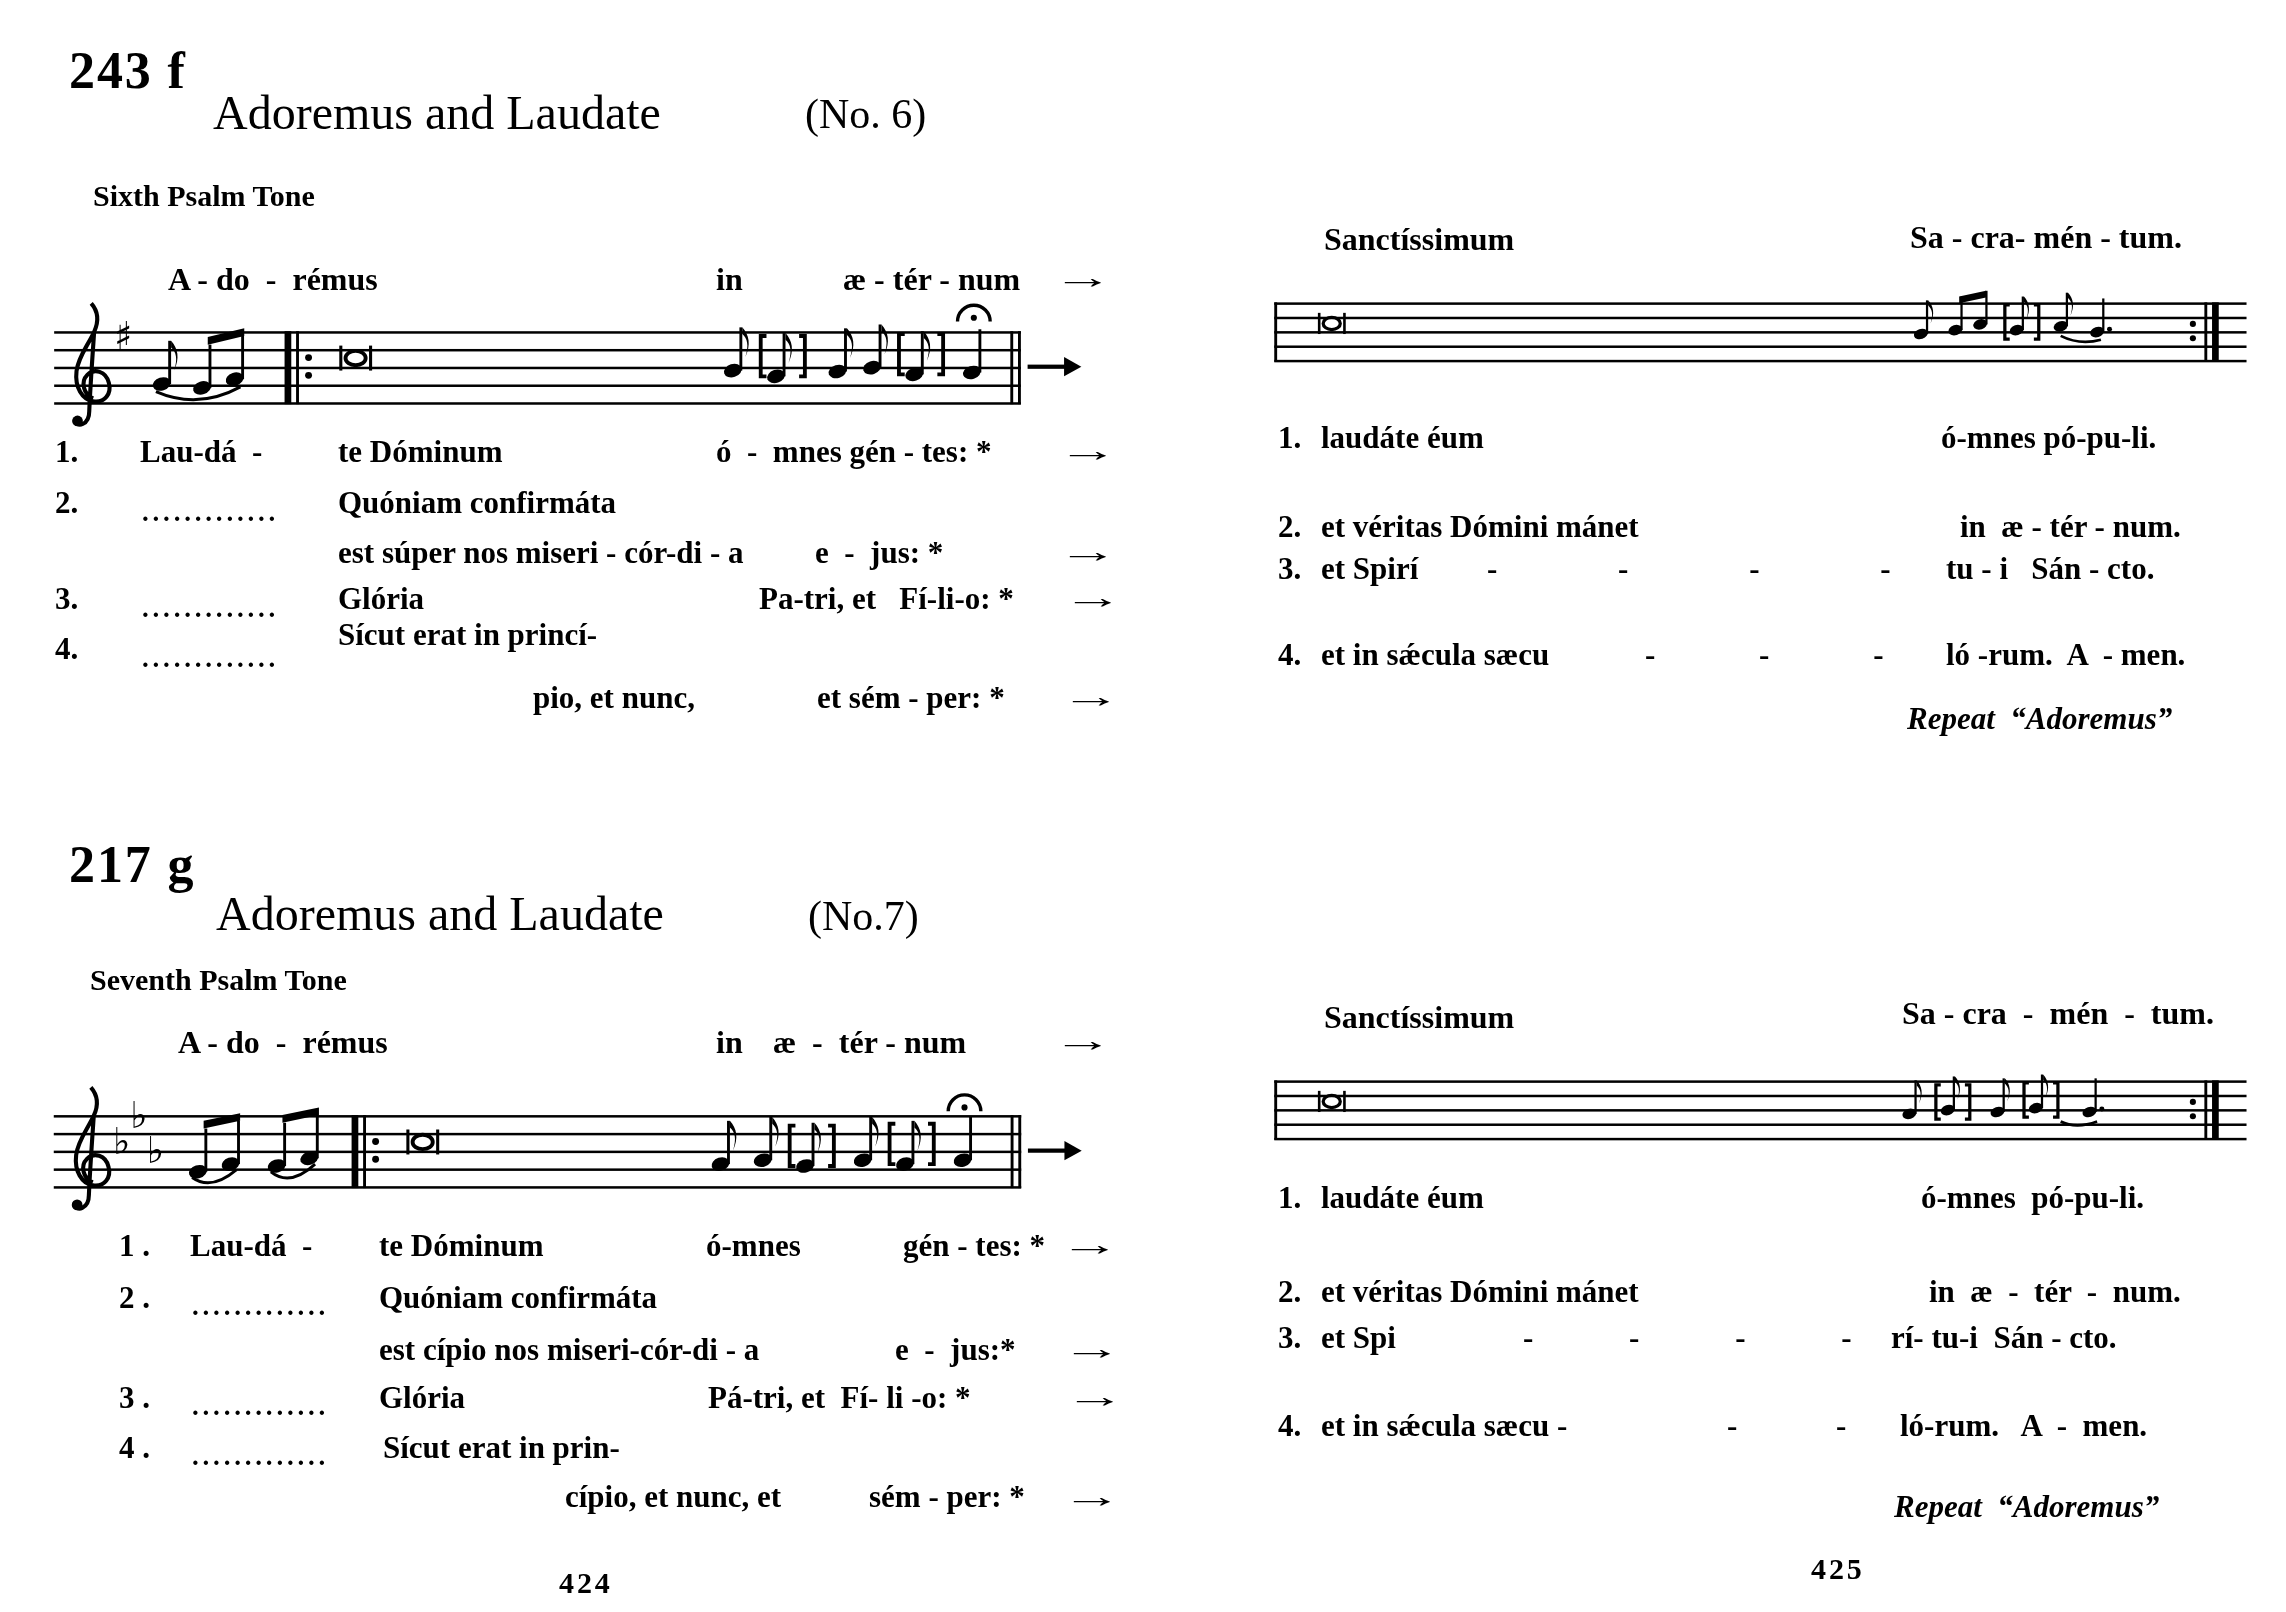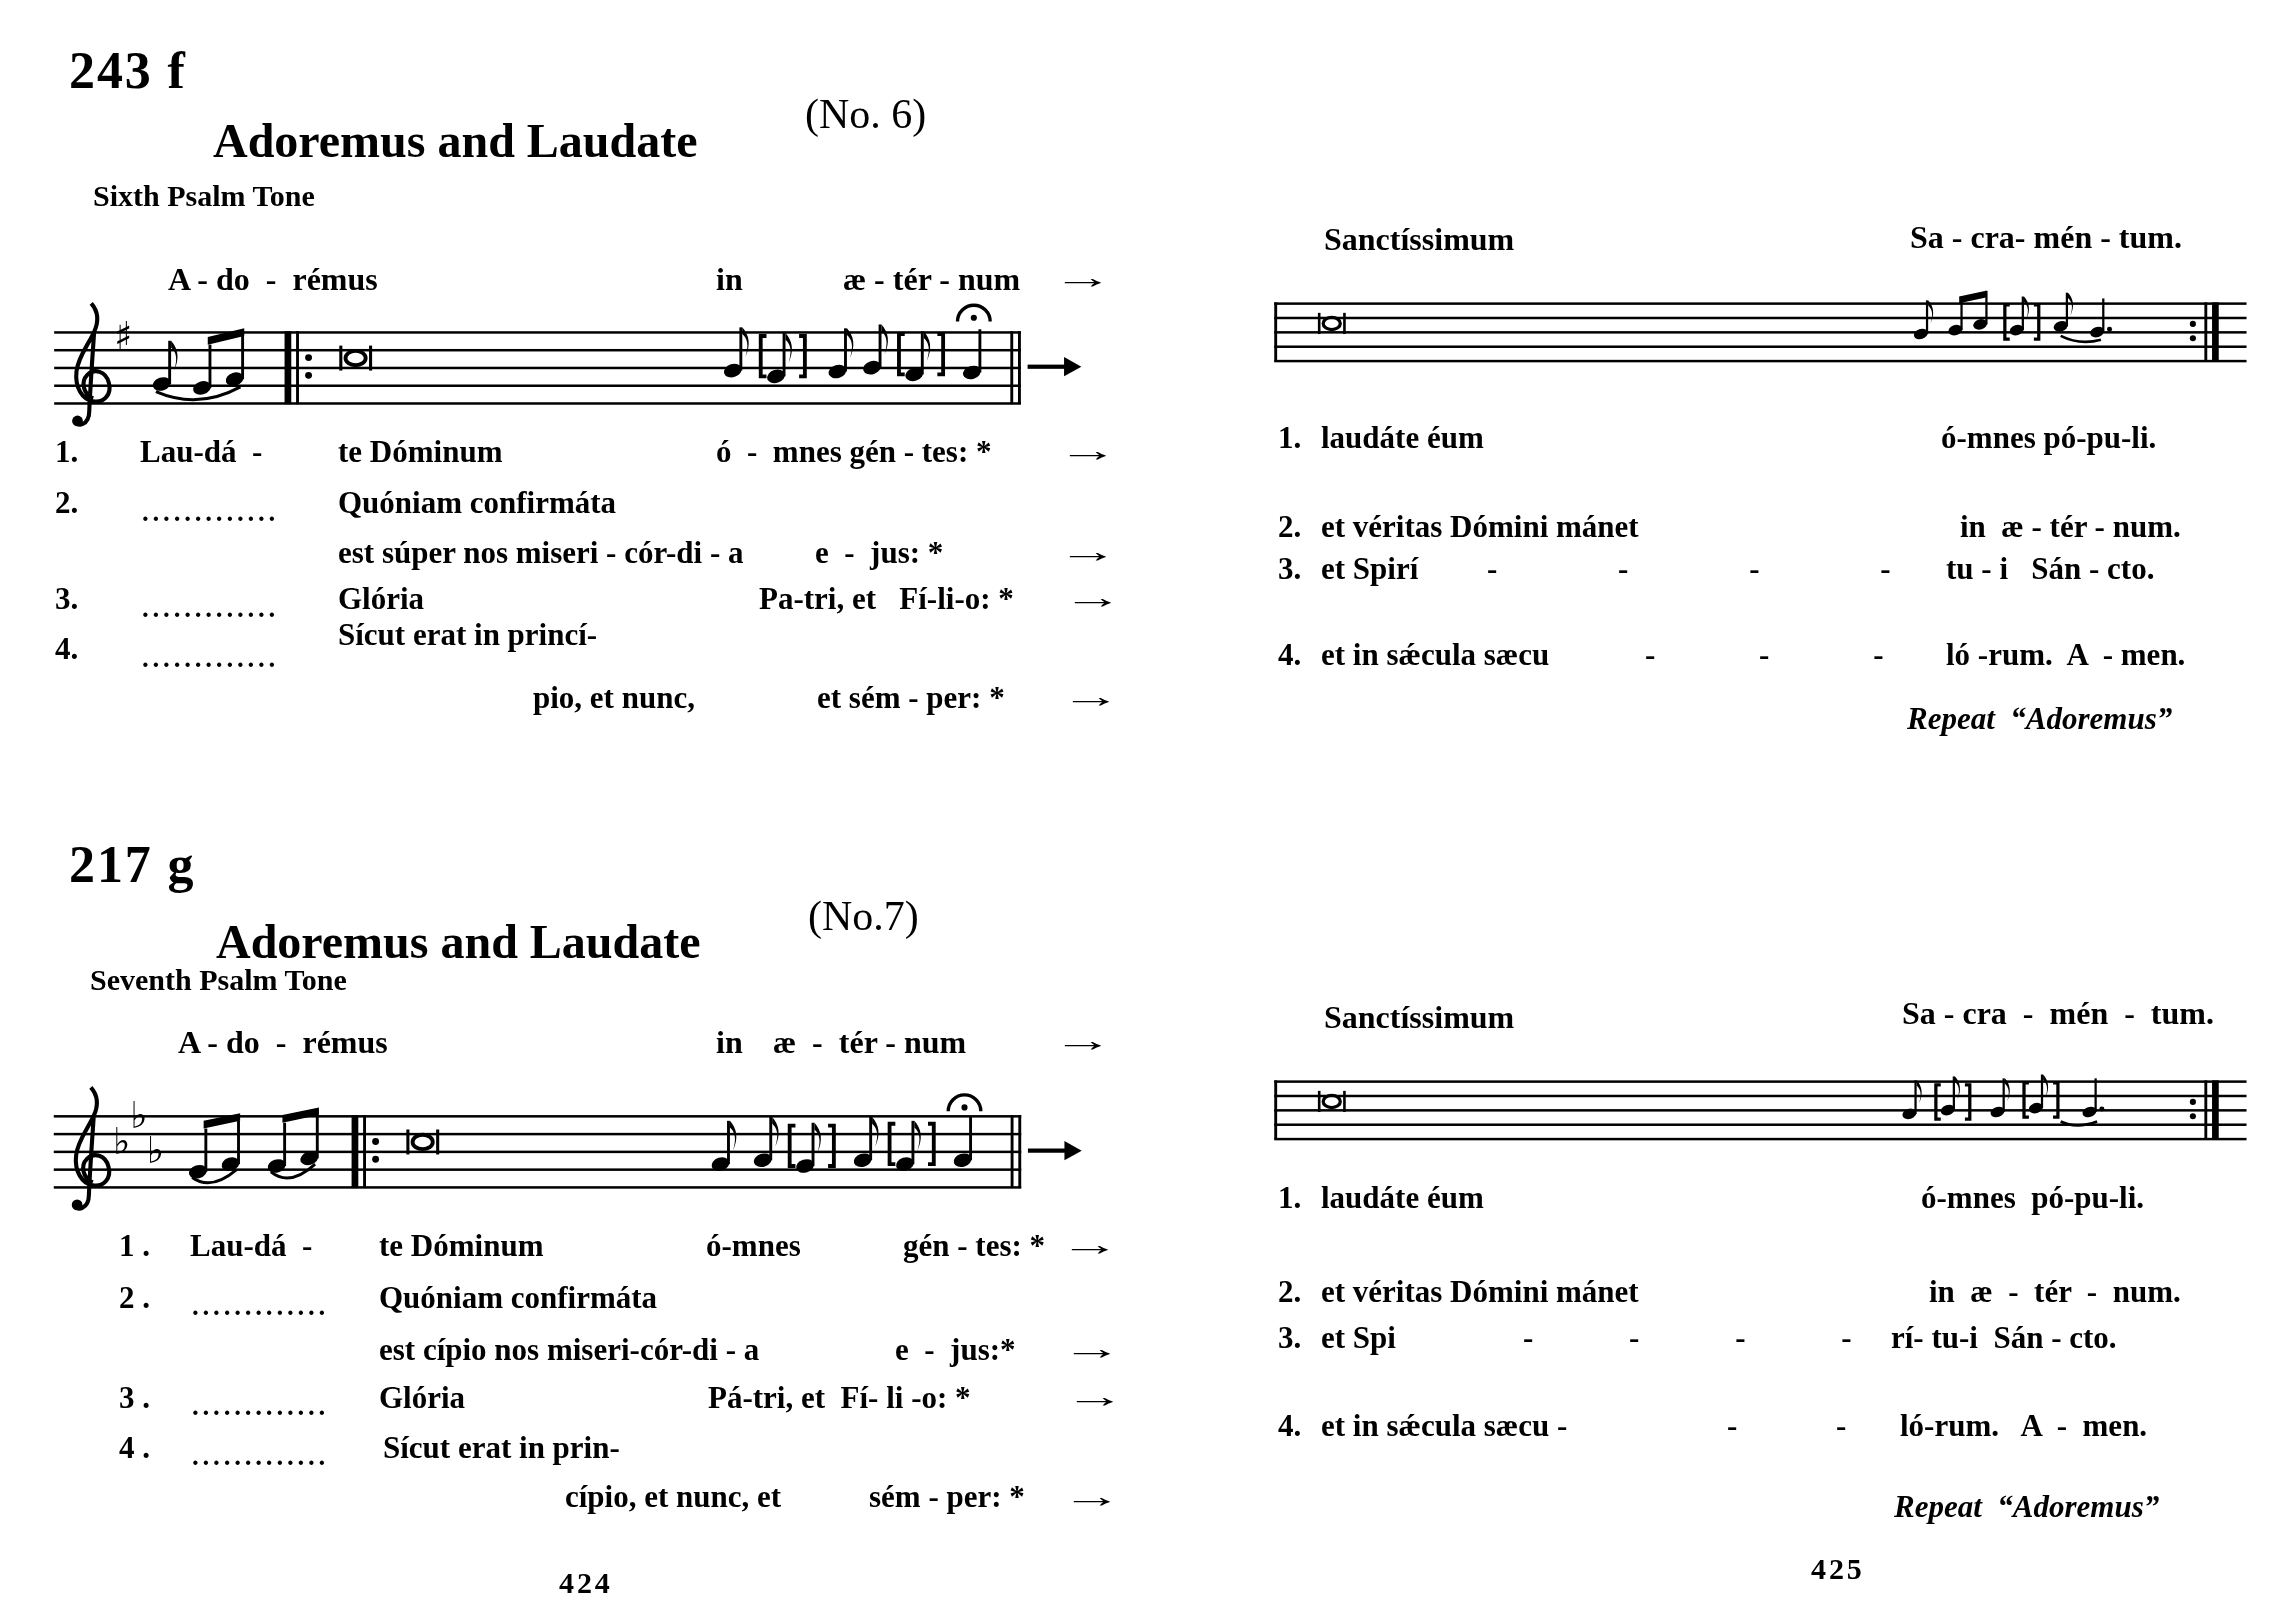--- a/index.html
+++ b/index.html
@@ -1,19 +1,19 @@
 <!DOCTYPE html>
 <html><head>
 <meta charset="utf-8">
 <style>
   html,body{margin:0;padding:0;}
   body{width:2286px;height:1612px;background:#ffffff;position:relative;overflow:hidden;}
   .t{position:absolute;white-space:pre;color:#000;font-family:"Liberation Serif","DejaVu Serif",serif;}
   .h1{font-size:52px;font-weight:700;letter-spacing:1.9px;margin-top:16px;}
-  .h2{font-size:48px;font-weight:700;margin-top:28px;}
+  .h2{font-size:48px;font-weight:400;}
   .h3{font-size:42px;font-weight:400;}
   .tone{font-size:30px;font-weight:700;margin-left:11px;}
   .lyr{font-size:32px;font-weight:700;}
   .v{font-size:31px;font-weight:700;}
   .dots{font-size:27px;font-weight:700;letter-spacing:3.8px;}
   .it{font-size:31px;font-weight:700;font-style:italic;}
   .pg{font-size:30px;font-weight:700;letter-spacing:2.9px;}
   .arr{font-size:32px;font-weight:700;transform:scaleX(1.9);transform-origin:left center;}
   .staff{position:absolute;}
   svg *{fill:#000;}

